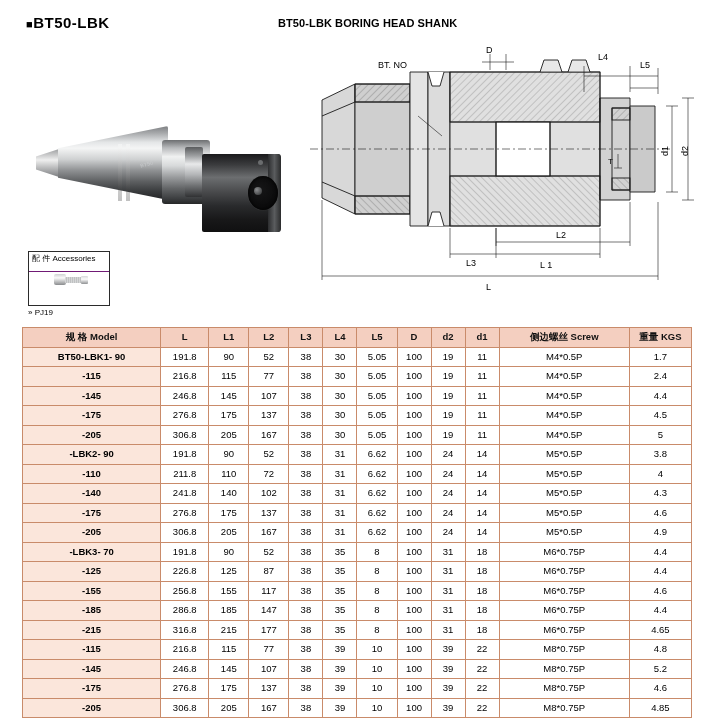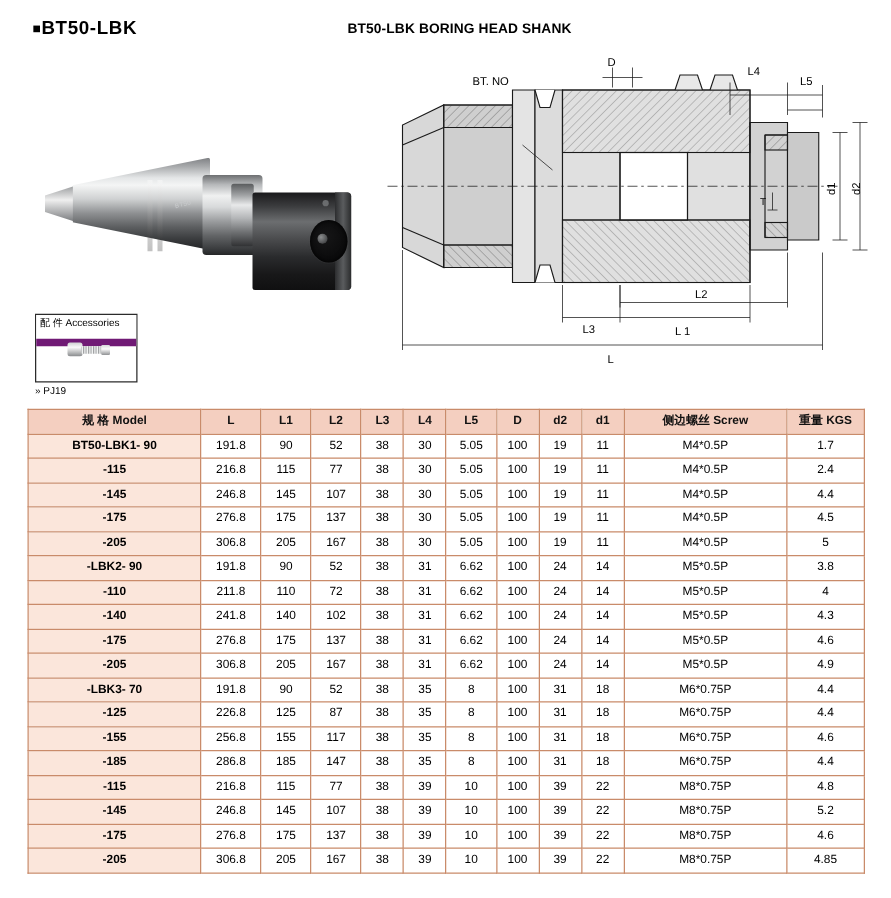--- a/index.html
+++ b/index.html
@@ -137,21 +137,21 @@
     position: absolute;
     left: 28px; top: 251px;
     width: 82px; height: 55px;
     border: 1px solid #2b2b2b;
   }
   .acc-label {
     position: absolute;
     left: 0; top: 0; width: 100%;
     font-size: 8px;
     padding: 1px 0 7px 3px;
-    border-bottom: 6px solid #701a75;
+    border-bottom: 1px solid #701a75;
     background: #fff;
   }
   .acc-img {
     position: absolute;
     left: 25px; top: 19px;
     width: 34px; height: 18px;
   }
   .acc-head {
     position: absolute; left: 0; top: 3px;
     width: 12px; height: 11px;
@@ -611,20 +611,34 @@
           <td>38</td>
           <td>35</td>
           <td>8</td>
           <td>100</td>
           <td>31</td>
           <td>18</td>
           <td>M6*0.75P</td>
           <td>4.4</td>
         </tr>
         <tr>
+          <td class="model">-215</td>
+          <td>316.8</td>
+          <td>215</td>
+          <td>177</td>
+          <td>38</td>
+          <td>35</td>
+          <td>8</td>
+          <td>100</td>
+          <td>31</td>
+          <td>18</td>
+          <td>M6*0.75P</td>
+          <td>4.65</td>
+        </tr>
+        <tr>
           <td class="model">-115</td>
           <td>216.8</td>
           <td>115</td>
           <td>77</td>
           <td>38</td>
           <td>39</td>
           <td>10</td>
           <td>100</td>
           <td>39</td>
           <td>22</td>

